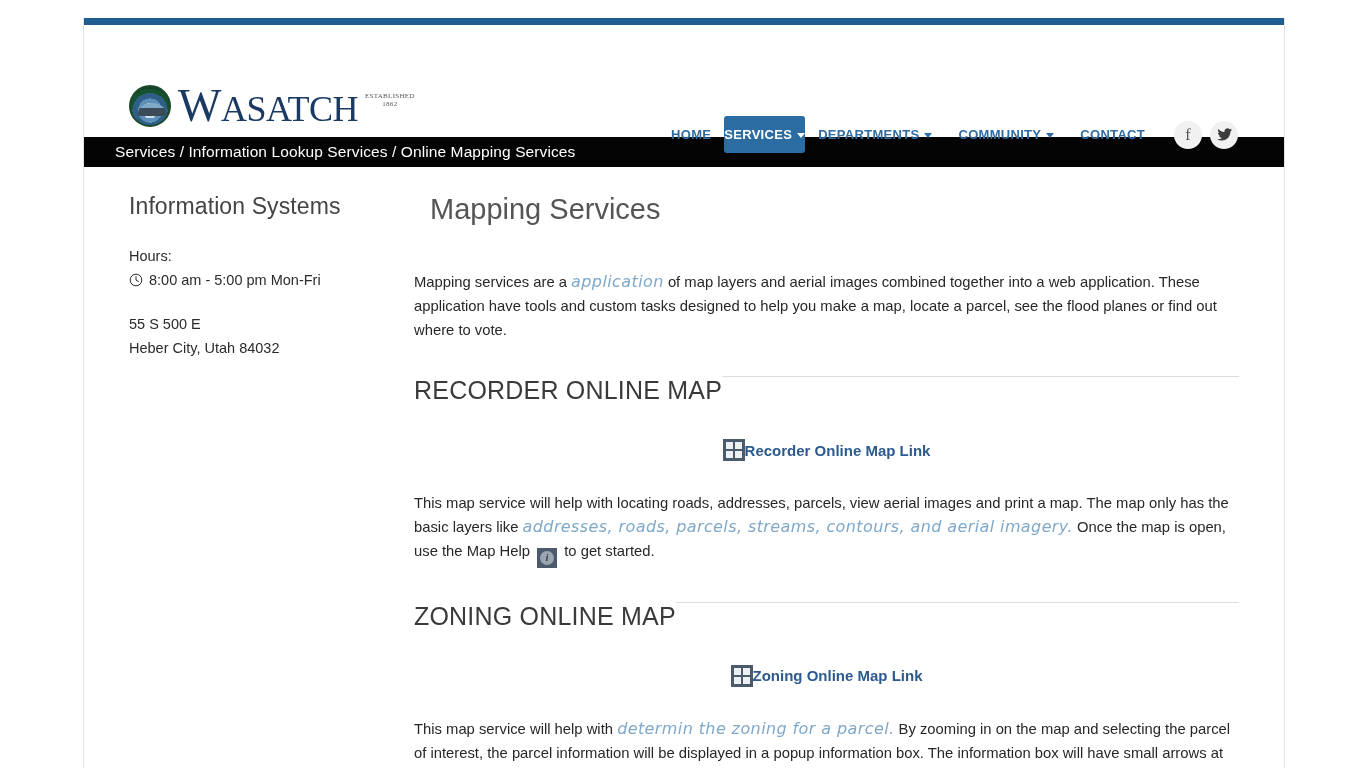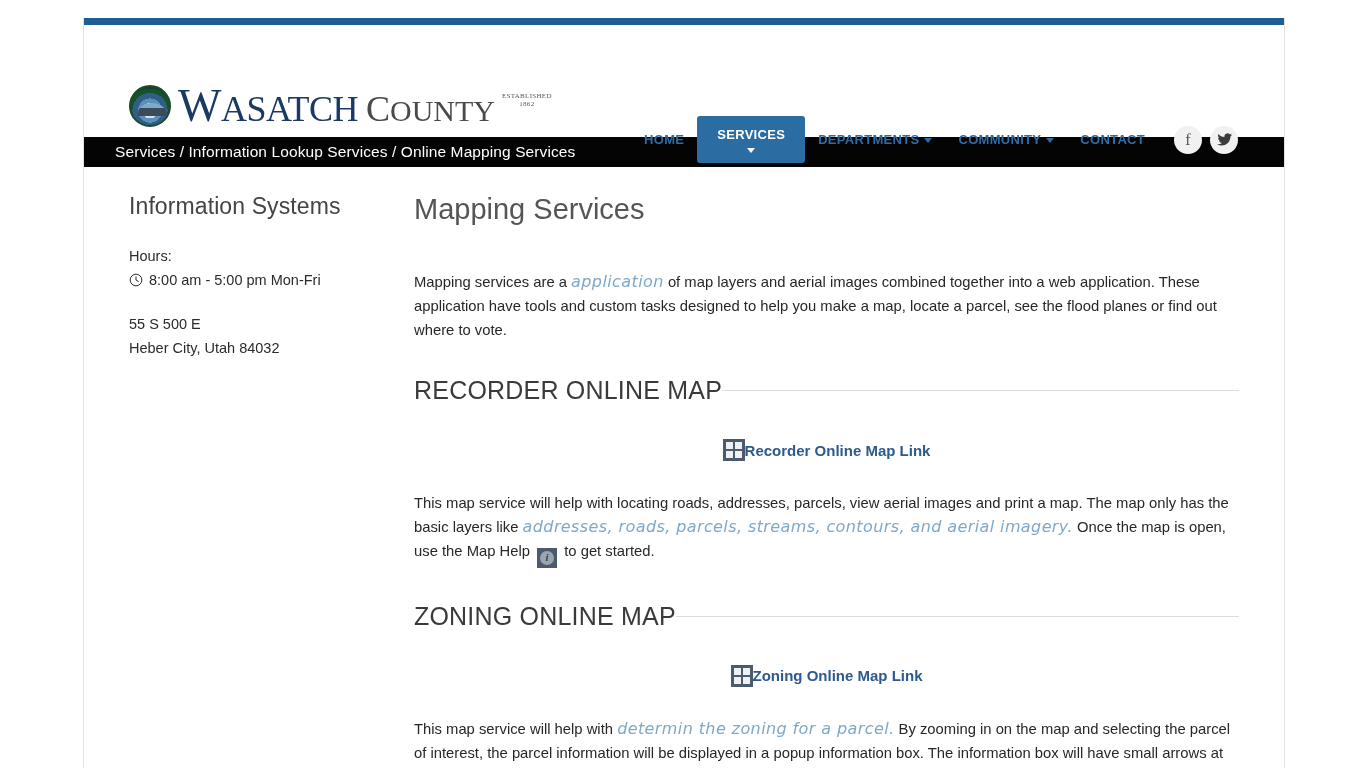--- a/index.html
+++ b/index.html
@@ -147,22 +147,21 @@
     cursor: pointer;
     white-space: nowrap;
     display: flex;
     align-items: center;
     gap: 5px;
   }
   .nav-item.active {
     background: #2b6ca3;
     color: #ffffff;
     border-radius: 3px;
-    padding: 11px 20px;
-    flex-direction: column;
+    padding: 11px 0;
   }
   .caret {
     width: 0; height: 0;
     border-left: 4px solid transparent;
     border-right: 4px solid transparent;
     border-top: 5px solid currentColor;
     display: inline-block;
     position: relative;
     top: 1px;
   }
@@ -222,42 +221,42 @@
   .side-block { margin-bottom: 20px; font-size: 14.5px; color: #2b2b2b; line-height: 24px; }
   .side-line { display: flex; align-items: center; gap: 6px; }
   .side-line .ic { flex: 0 0 auto; display:inline-flex; }
   .side-link { color: #3b72ad; text-decoration: none; }
 
   .main {
     flex: 1 1 auto;
     padding-right: 45px;
   }
   .main h1 {
-    margin: 0 0 44px 0;
+    margin: 0 0 44px 16px;
     font-size: 29px;
     font-weight: normal;
     color: #555;
     letter-spacing: 0px;
   }
   .para {
     font-size: 14.8px;
     line-height: 24px;
     color: #272727;
     margin: 0 0 34px 0;
   }
   .hand {
     font-family: "DejaVu Sans", sans-serif;
     color: #7fa8c9;
     font-size: 16px;
     font-style: italic;
     letter-spacing: .4px;
   }
   .sec-head {
     display: flex;
-    align-items: center;
+    align-items: flex-start;
     margin: 0 0 34px 0;
   }
   .sec-head .t {
     font-size: 25px;
     font-weight: normal;
     color: #3a3a3a;
     letter-spacing: .2px;
     white-space: nowrap;
   }
   .sec-head .rule {
@@ -322,21 +321,20 @@
   <div class="container">
 
     <div class="topbar"></div>
 
     <div class="header">
 
       <div class="logo">
         <div class="seal"></div>
         <div class="wordmark">
           <span class="wm-wasatch"><span class="cap">W</span>ASATCH</span>
-          <span class="wm-county"><span class="cap">C</span>OUNTY</span>
           <span class="wm-est">
             <span>ESTABLISHED</span><br>
             <span>1862</span>
           </span>
         </div>
       </div>
 
 
       <div class="nav">
         <div class="nav-item">

